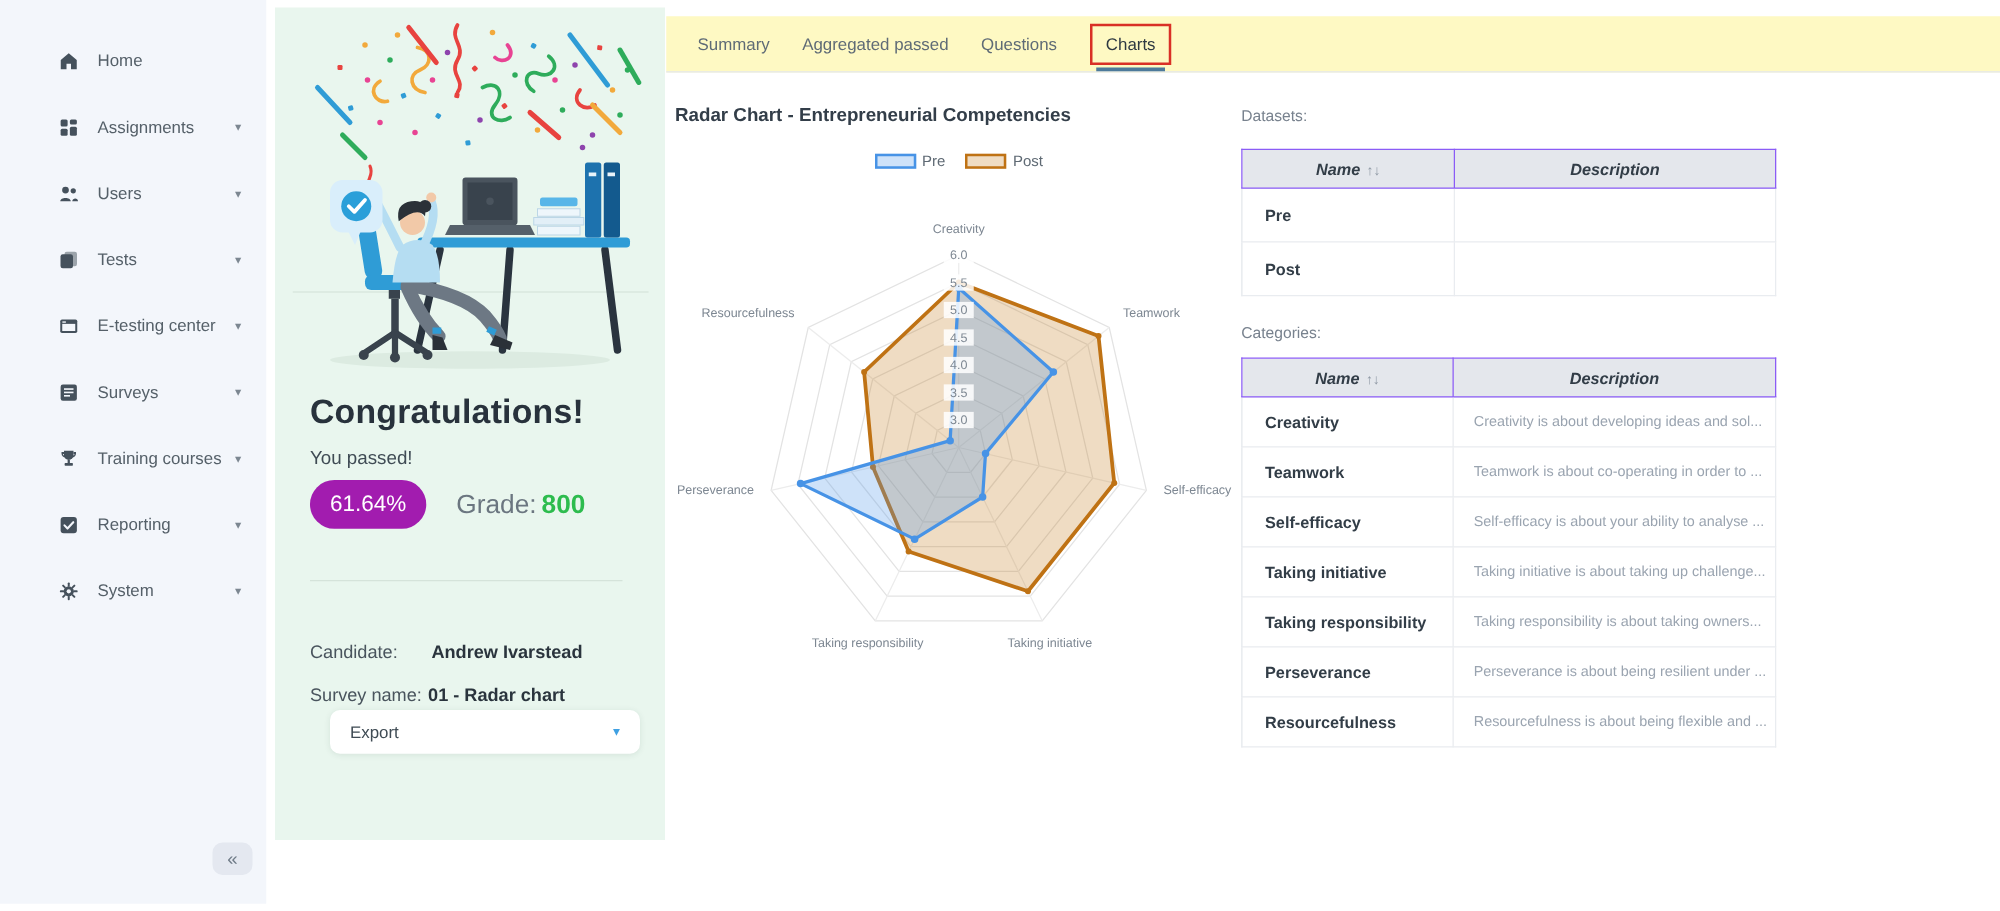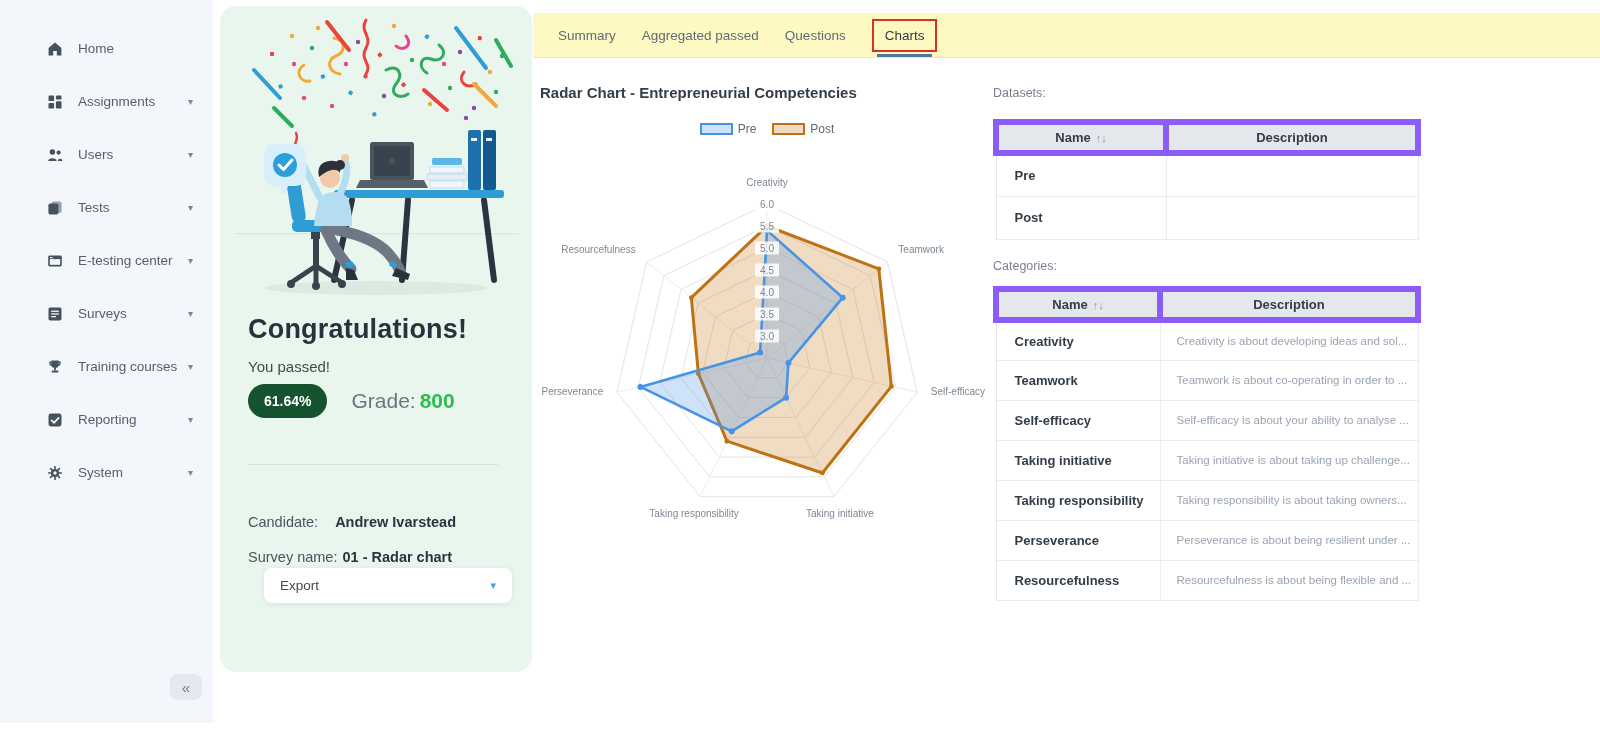--- a/index.html
+++ b/index.html
@@ -9,31 +9,31 @@
   
   .sidebar { position:absolute; left:0; top:0; width:213px; height:723px; background:#f3f6fb; }
   .nav { padding-top:22px;padding-left:20px; }
   .nav-item { height:53px; display:flex; align-items:center; padding:0 20px 0 27px; color:#556069; font-size:13.5px; cursor:pointer; }
   .nav-item svg { margin-right:15px; flex:0 0 auto; }
   .nav-label { flex:1; }
   .chev { color:#7c8791; font-size:10px; }
   .collapse-btn { position:absolute; left:170px; top:674px; width:32px; height:26px; border-radius:8px; background:#e4e8f0; color:#707c88; display:flex; align-items:center; justify-content:center; font-size:15px; cursor:pointer; }
 
   
-  .result-panel { position:absolute; left:220px; top:6px; width:312px; height:666px; background:#e9f6ee; border-radius:16px; }
+  .result-panel { position:absolute; left:220px; top:6px; width:312px; height:666px; background:#e9f6ee; border-radius:0; }
   .illustration { position:absolute; left:14px; top:6px; width:285px; height:290px; }
   .congrats-title { position:absolute; left:28px; top:308px; font-size:27px; font-weight:bold; color:#28323c; letter-spacing:.2px; }
   .passed { position:absolute; left:28px; top:352px; font-size:15px; color:#3f4b54; }
   .badge-row { position:absolute; left:28px; top:378px; display:flex; align-items:center; }
-  .score-badge { background:#14532d; color:#fff; font-weight:bold; font-size:14px; padding:9px 16px; border-radius:20px; }
+  .score-badge { background:#a21caf; color:#fff; font-weight:normal; font-size:18px; padding:9px 16px; border-radius:20px; }
   .grade { margin-left:24px; font-size:21px; color:#6b7680;text-align:center; }
   .grade b { color:#2dbc4e; font-weight:bold; margin-left:4px; }
   .divider { position:absolute; left:28px; top:458px; width:250px; height:1px; background:#d5e3da; }
   .info-row { position:absolute; left:28px; font-size:14.5px; color:#49545d; display:flex; align-items:baseline; }
-  .info-row.candidate { top:492px; gap:17px; }
+  .info-row.candidate { top:492px; gap:27px; }
   .info-row.survey { top:527px; gap:5px; }
   .info-row b { color:#2a343d; font-weight:bold;margin-top:16px; }
   .export-btn { position:absolute; left:28px; top:562px; width:248px; height:35px; background:#fff; border-radius:8px; box-shadow:0 1px 5px rgba(40,70,60,.10); display:flex; align-items:center; padding:0 16px; font-size:13.5px; color:#3f4b54; cursor:pointer;margin-left:16px; }
   .export-btn .dd-chev { margin-left:auto; color:#3fa0e2; font-size:11px; }
 
   
   .main { position:absolute; left:532px; top:0; width:1068px; height:729px; background:#fff; }
   .tabbar { position:absolute; left:1px; right:0; top:13px; height:45px; background:#fef9c3; border-bottom:1px solid #e2e6ee; display:flex; align-items:center; padding-left:12px; }
   .tab { margin:0 13px; font-size:13.5px; color:#5f6b76; cursor:pointer; position:relative; padding:9px 0; }
   .tab.active { color:#2e3942; font-weight:normal; border:2px solid #d93025; padding:7px 11px; }
@@ -41,21 +41,21 @@
 
   .chart-title { position:absolute; left:8px; top:84px; font-size:15px; font-weight:bold; color:#333e49; }
   .legend { position:absolute; left:0; top:122px; width:470px; display:flex; justify-content:center; align-items:center; gap:16px; }
   .legend-item { display:flex; align-items:center; gap:5px; cursor:pointer; }
   .legend-swatch { width:33px; height:12px; border-width:2.5px; border-style:solid; }
   .legend-label { font-size:12px; color:#5f6a74; }
   .radar-wrap { position:absolute; left:0; top:146px; width:470px; height:412px; }
 
   .side-label { position:absolute; left:461px; font-size:12.5px; color:#78828e; }
   .tbl { position:absolute; left:461px; width:428px; border-collapse:collapse; background:#fff; }
-  .tbl th { background:#e4e7ec; font-size:13px; color:#323d47; font-weight:bold; text-align:center; height:31px; border:6px solid #8b5cf6; }
+  .tbl th { background:#e4e7ec; font-size:13px; color:#323d47; font-weight:bold; text-align:center; height:31px; border:1px solid #8b5cf6;font-style:italic; }
   .tbl th .sort { color:#8d97a3; font-weight:normal; font-size:11px; margin-left:5px; }
   .tbl td { border:1px solid #e9ecf0; border-left:1px solid #e4e7ec; background:#fff; }
   .tbl td.name { font-weight:bold; color:#323d47; font-size:13px; padding-left:18px; width:170px; }
   .tbl td.desc { color:#9aa4b0; font-size:11.5px; padding:0 14px 0 16px; white-space:nowrap; overflow:hidden; max-width:258px; }
   .tbl.ds td { height:43px; }
   .tbl.cat td { height:40px; }
 </style>
 </head>
 <body>
 

